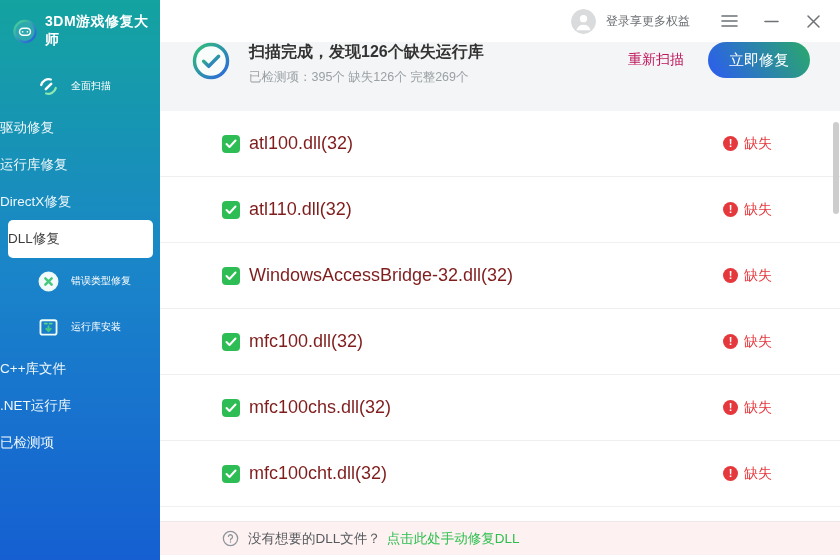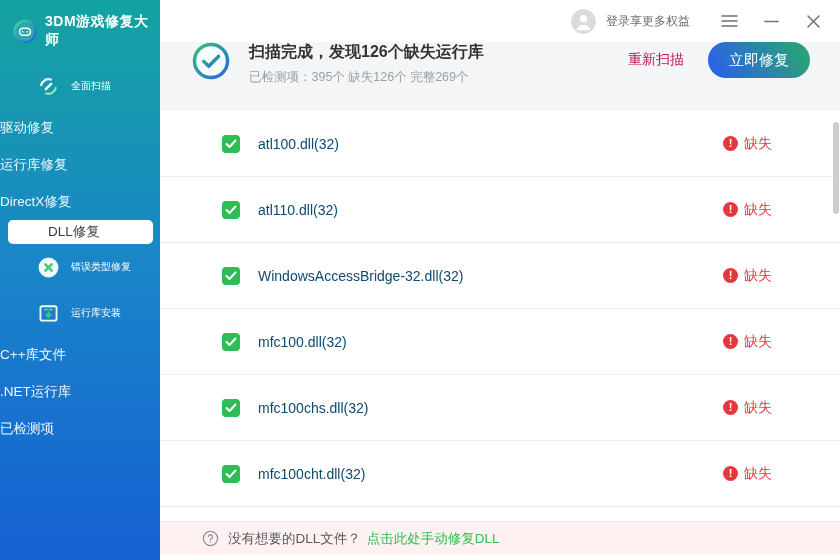--- a/index.html
+++ b/index.html
@@ -10,22 +10,22 @@
 
   
   .sidebar { position:absolute; left:0; top:0; width:160px; height:560px;
     background:linear-gradient(180deg,#14a3a0 0%, #1a85c9 48%, #155fd2 100%); }
   .logo-row { display:flex; align-items:center; gap:8px; padding:13px 0 0 13px; }
   .logo-title { color:#fff; font-size:14px; font-weight:bold; letter-spacing:.5px; }
   .nav { margin-top:14px; }
   .s-item { display:flex; align-items:center; color:#fff; cursor:pointer; }
   .s-item.top { height:46px; padding-left:36px; gap:11px; font-size:10px; }
   .s-item.sub { height:37px; font-size:13.5px; color:#eef7fb; }
-  .s-item.selected { background:#fff; color:#3c3c3c; height:24px; margin:0 7px 0 8px;
-    border-radius:5px; padding-left:40px; }
+  .s-item.selected { background:#fff; color:#3c3c3c; height:38px; margin:0 7px 0 8px;
+    border-radius:5px; }
   .s-icon { display:flex; align-items:center; justify-content:center; width:24px; height:24px; }
 
   
   .main { position:absolute; left:160px; top:0; width:680px; height:560px; background:#fff; }
 
   
   .titlebar { height:42px; background:#fff; display:flex; align-items:center; justify-content:flex-end; padding-right:18px; }
   .avatar { width:25px; height:25px; border-radius:50%; overflow:hidden; flex:0 0 auto; }
   .login-text { font-size:12px; color:#6b6f73; margin:0 30px 0 10px; cursor:pointer; }
   .win-btn { width:18px; height:18px; display:flex; align-items:center; justify-content:center; cursor:pointer; margin-left:24px; }
@@ -39,29 +39,29 @@
   .banner-actions { margin-left:auto; display:flex; align-items:center; }
   .rescan-link { font-size:14px; color:#be185d; margin-right:24px; cursor:pointer; }
   .fix-btn { width:102px; height:36px; border:none; border-radius:18px; color:#fff; font-size:15px;
     background:linear-gradient(60deg,#2c63e4 10%, #2aa572 95%); cursor:pointer;
     font-family:inherit; }
 
   
   .dll-list { position:absolute; left:0; top:111px; width:680px; height:410px; background:#fff; overflow:hidden; }
   .dll-row { height:66px; display:flex; align-items:center; padding:0 68px 0 62px; border-bottom:1px solid #eeefef; }
   .checkbox { width:18px; height:18px; border-radius:4px; background:#2ebd55; display:flex; align-items:center; justify-content:center; cursor:pointer; flex:0 0 auto; }
-  .dll-name { font-size:14px; color:#0c4a6e; margin-left:18px; }
+  .dll-name { font-size:18px; color:#7f1d1d; margin-left:9px; }
   .missing { margin-left:auto; display:flex; align-items:center; gap:6px; }
   .missing-dot { width:15px; height:15px; border-radius:50%; background:#e5383d; color:#fff;
     font-size:11px; font-weight:bold; display:flex; align-items:center; justify-content:center; line-height:1; }
   .missing-label { font-size:14px; color:#e5383d; }
 
   
   .footer { position:absolute; left:0; top:521px; width:680px; height:34px; background:#fdf1f1;
-    border-top:1px solid #efe7e7; display:flex; align-items:center; padding-left:42px; }
+    border-top:1px solid #efe7e7; display:flex; align-items:center; padding-left:62px; }
   .footer-text { font-size:13.5px; color:#565a5e; margin-left:9px; }
   .footer-link { font-size:13.5px; color:#2cbf4e; margin-left:6px; cursor:pointer; }
 
   
   .scroll-track { position:absolute; right:0; top:111px; width:8px; height:410px; background:transparent; }
   .scroll-thumb { position:absolute; right:1px; top:11px; width:6px; height:92px; background:#cdcdcd; border-radius:3px; cursor:pointer; }
 </style>
 </head>
 <body>
 

